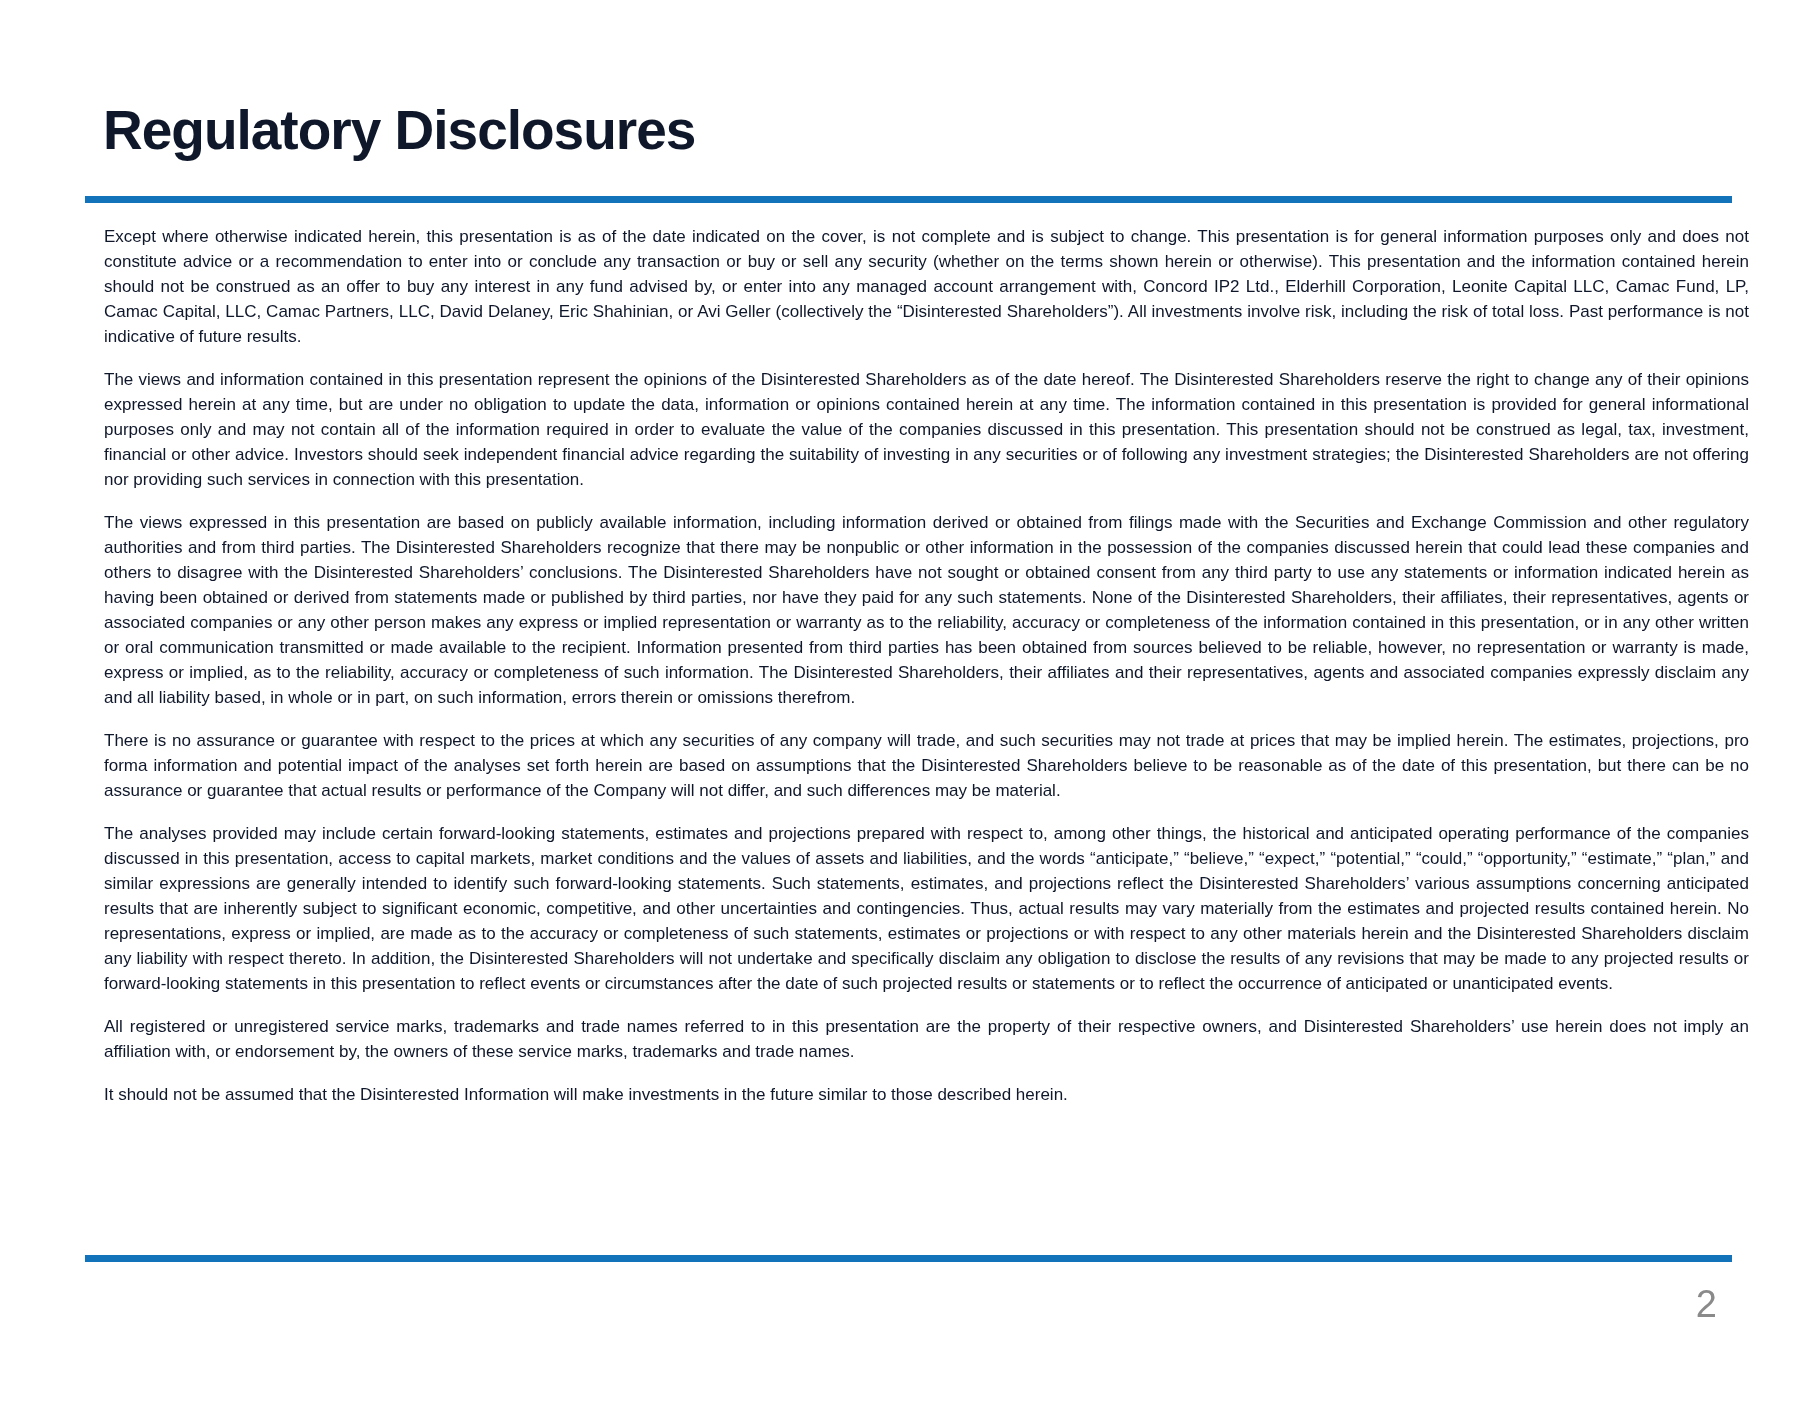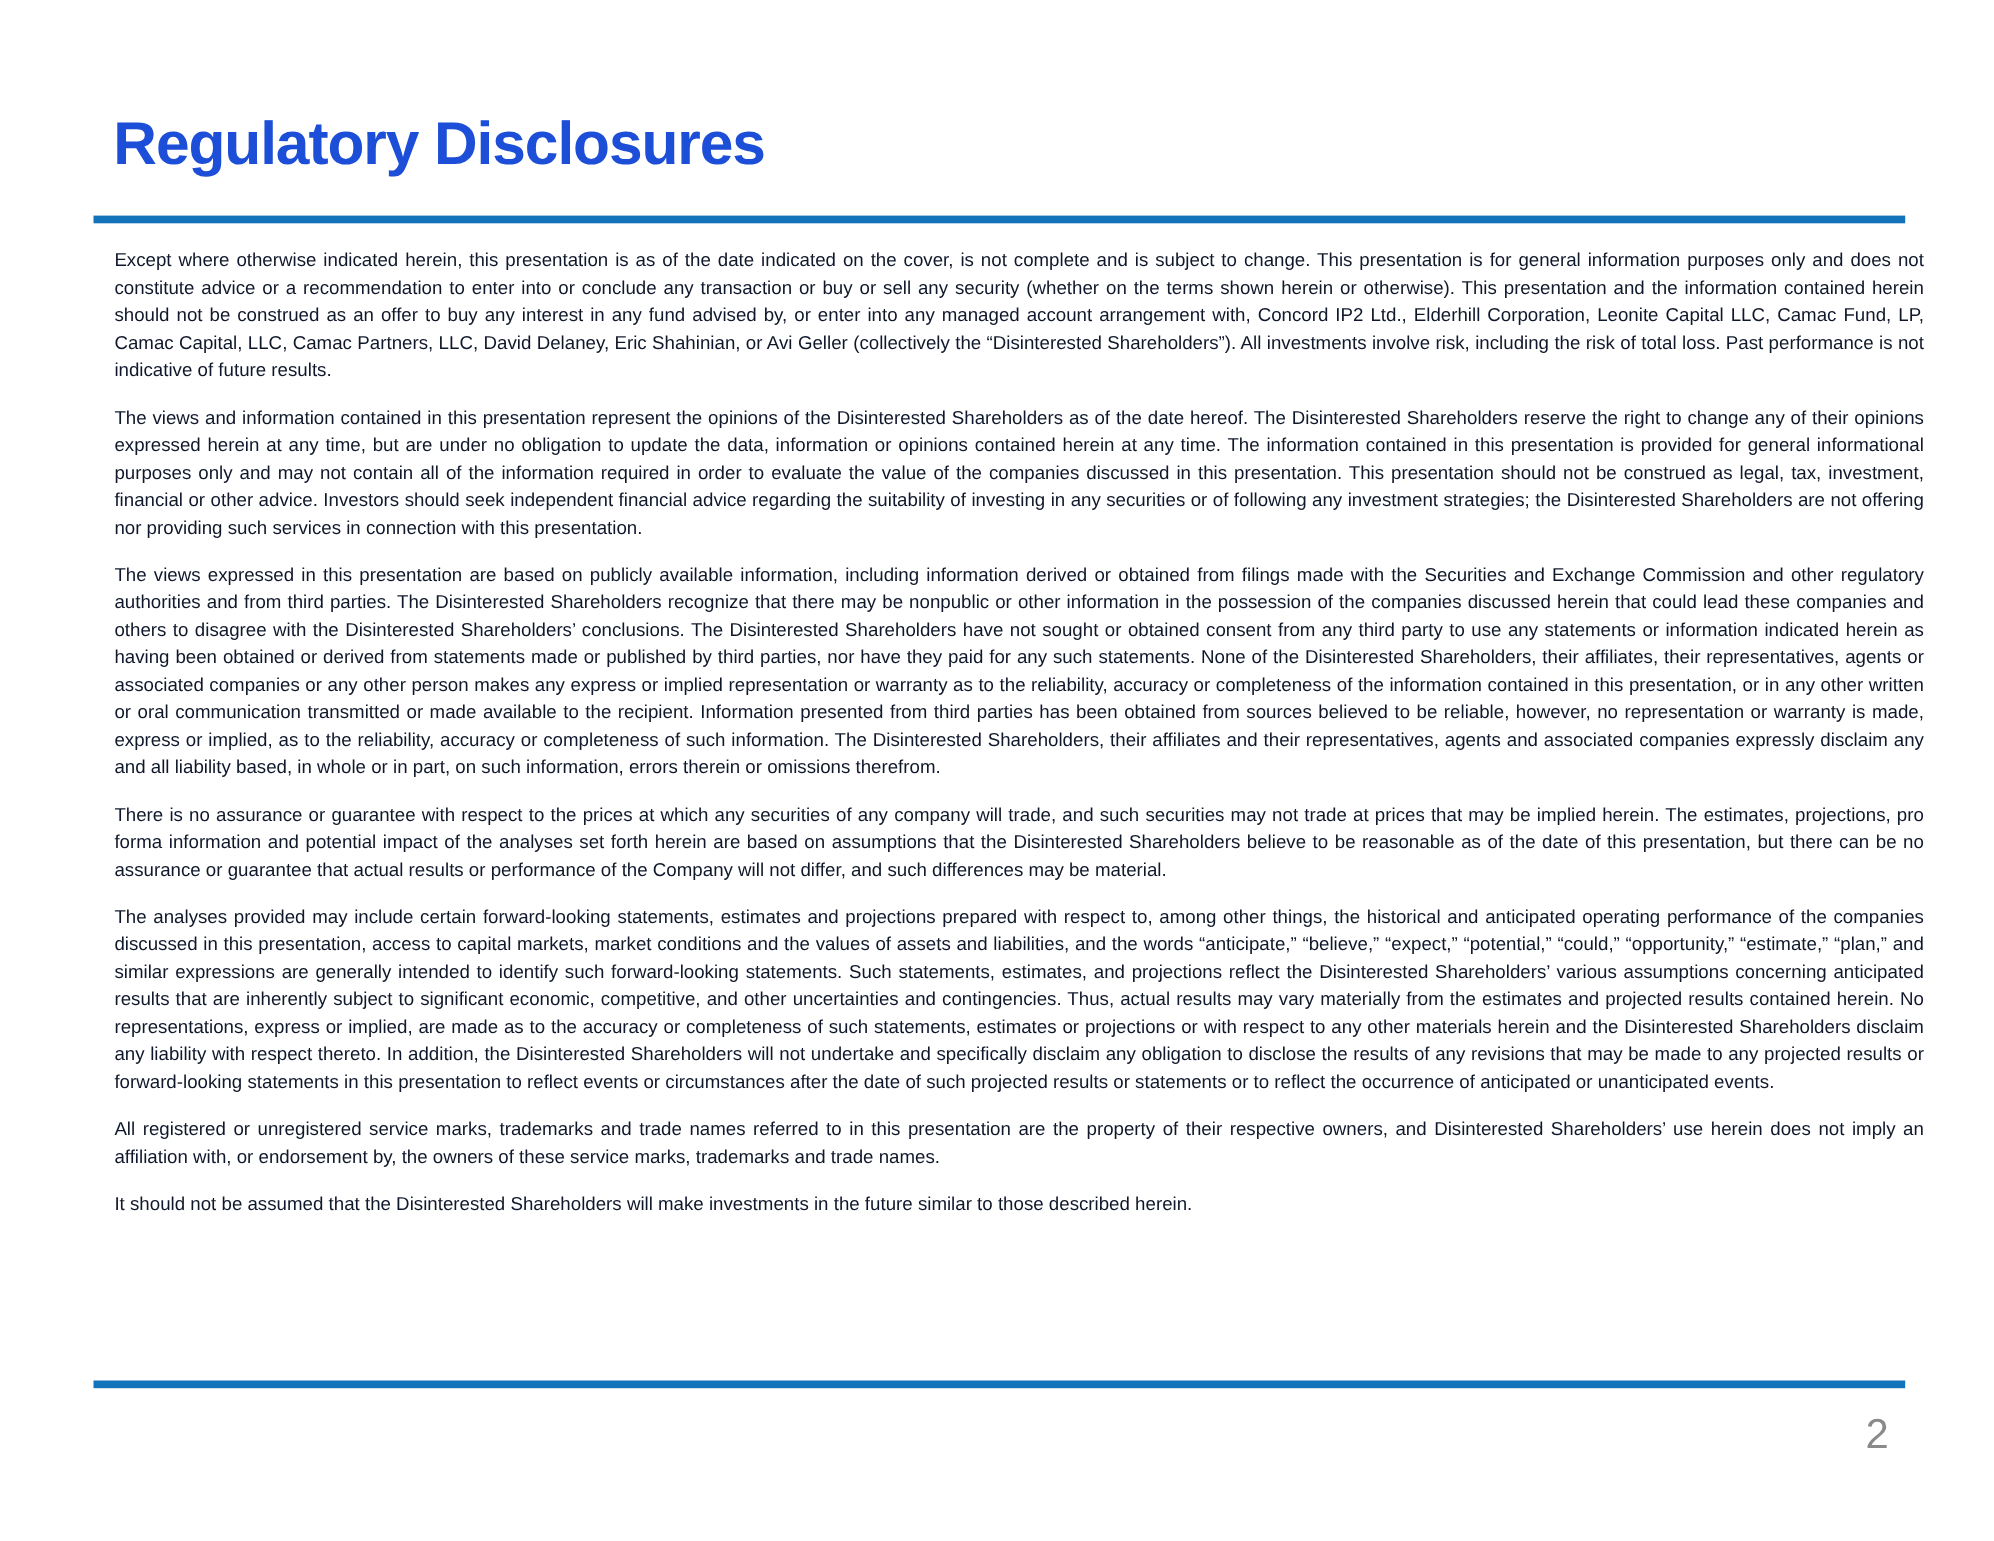--- a/index.html
+++ b/index.html
@@ -16,21 +16,21 @@
     font-family: "Liberation Sans", sans-serif;
   }
   .title {
     position: absolute;
     left: 103px;
     top: 98px;
     margin: 0;
     font-size: 55px;
     font-weight: 700;
     letter-spacing: -1px;
-    color: #1d4ed8;
+    color: #0f172a;
     font-family: "Liberation Sans", sans-serif;
   }
   .rule {
     position: absolute;
     left: 85px;
     width: 1647px;
     height: 7px;
     background: var(--accent, #1272BA);
   }
   .rule-top { top: 196px; }
@@ -70,20 +70,20 @@
 
   <div class="rule rule-top"></div>
 
   <div class="body-block" style="color: #0f172a;">
     <p class="para">Except where otherwise indicated herein, this presentation is as of the date indicated on the cover, is not complete and is subject to change. This presentation is for general information purposes only and does not constitute advice or a recommendation to enter into or conclude any transaction or buy or sell any security (whether on the terms shown herein or otherwise). This presentation and the information contained herein should not be construed as an offer to buy any interest in any fund advised by, or enter into any managed account arrangement with, Concord IP2 Ltd., Elderhill Corporation, Leonite Capital LLC, Camac Fund, LP, Camac Capital, LLC, Camac Partners, LLC, David Delaney, Eric Shahinian, or Avi Geller (collectively the “Disinterested Shareholders”). All investments involve risk, including the risk of total loss. Past performance is not indicative of future results.</p>
     <p class="para">The views and information contained in this presentation represent the opinions of the Disinterested Shareholders as of the date hereof. The Disinterested Shareholders reserve the right to change any of their opinions expressed herein at any time, but are under no obligation to update the data, information or opinions contained herein at any time. The information contained in this presentation is provided for general informational purposes only and may not contain all of the information required in order to evaluate the value of the companies discussed in this presentation. This presentation should not be construed as legal, tax, investment, financial or other advice. Investors should seek independent financial advice regarding the suitability of investing in any securities or of following any investment strategies; the Disinterested Shareholders are not offering nor providing such services in connection with this presentation.</p>
     <p class="para">The views expressed in this presentation are based on publicly available information, including information derived or obtained from filings made with the Securities and Exchange Commission and other regulatory authorities and from third parties. The Disinterested Shareholders recognize that there may be nonpublic or other information in the possession of the companies discussed herein that could lead these companies and others to disagree with the Disinterested Shareholders’ conclusions. The Disinterested Shareholders have not sought or obtained consent from any third party to use any statements or information indicated herein as having been obtained or derived from statements made or published by third parties, nor have they paid for any such statements. None of the Disinterested Shareholders, their affiliates, their representatives, agents or associated companies or any other person makes any express or implied representation or warranty as to the reliability, accuracy or completeness of the information contained in this presentation, or in any other written or oral communication transmitted or made available to the recipient. Information presented from third parties has been obtained from sources believed to be reliable, however, no representation or warranty is made, express or implied, as to the reliability, accuracy or completeness of such information. The Disinterested Shareholders, their affiliates and their representatives, agents and associated companies expressly disclaim any and all liability based, in whole or in part, on such information, errors therein or omissions therefrom.</p>
     <p class="para">There is no assurance or guarantee with respect to the prices at which any securities of any company will trade, and such securities may not trade at prices that may be implied herein. The estimates, projections, pro forma information and potential impact of the analyses set forth herein are based on assumptions that the Disinterested Shareholders believe to be reasonable as of the date of this presentation, but there can be no assurance or guarantee that actual results or performance of the Company will not differ, and such differences may be material.</p>
     <p class="para">The analyses provided may include certain forward-looking statements, estimates and projections prepared with respect to, among other things, the historical and anticipated operating performance of the companies discussed in this presentation, access to capital markets, market conditions and the values of assets and liabilities, and the words “anticipate,” “believe,” “expect,” “potential,” “could,” “opportunity,” “estimate,” “plan,” and similar expressions are generally intended to identify such forward-looking statements. Such statements, estimates, and projections reflect the Disinterested Shareholders’ various assumptions concerning anticipated results that are inherently subject to significant economic, competitive, and other uncertainties and contingencies. Thus, actual results may vary materially from the estimates and projected results contained herein. No representations, express or implied, are made as to the accuracy or completeness of such statements, estimates or projections or with respect to any other materials herein and the Disinterested Shareholders disclaim any liability with respect thereto. In addition, the Disinterested Shareholders will not undertake and specifically disclaim any obligation to disclose the results of any revisions that may be made to any projected results or forward-looking statements in this presentation to reflect events or circumstances after the date of such projected results or statements or to reflect the occurrence of anticipated or unanticipated events.</p>
     <p class="para">All registered or unregistered service marks, trademarks and trade names referred to in this presentation are the property of their respective owners, and Disinterested Shareholders’ use herein does not imply an affiliation with, or endorsement by, the owners of these service marks, trademarks and trade names.</p>
-    <p class="para">It should not be assumed that the Disinterested Shareholders will make investments in the future similar to those described herein.</p>
+    <p class="para">It should not be assumed that the Disinterested Information will make investments in the future similar to those described herein.</p>
   </div>
 
   <div class="rule rule-bottom"></div>
 
   <div class="page-number" style="color: rgb(138, 138, 138);">2</div>
 
 </div>
 
 </body></html>

